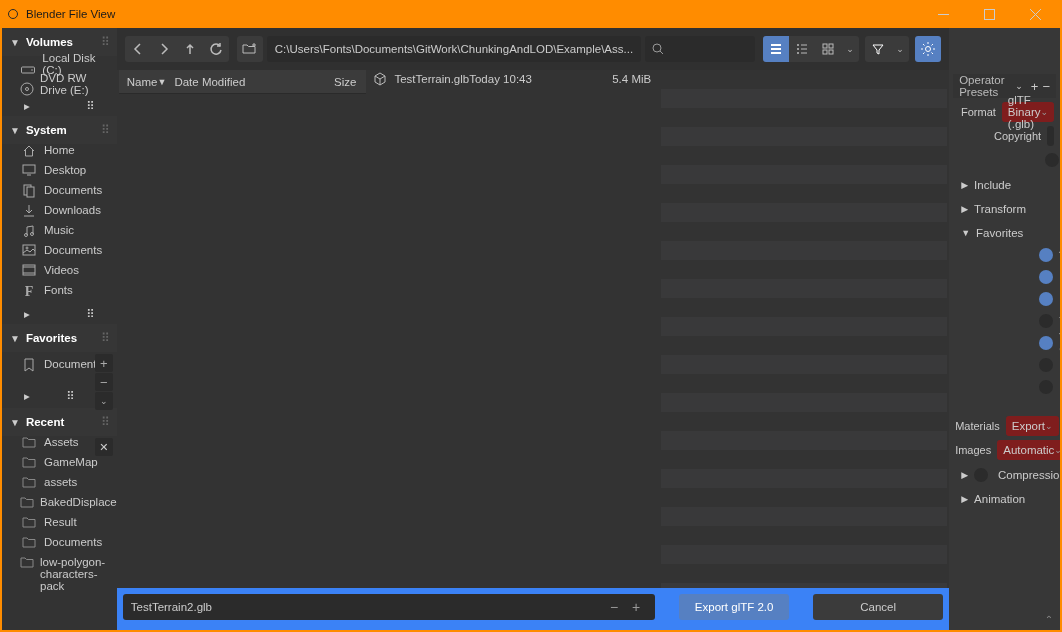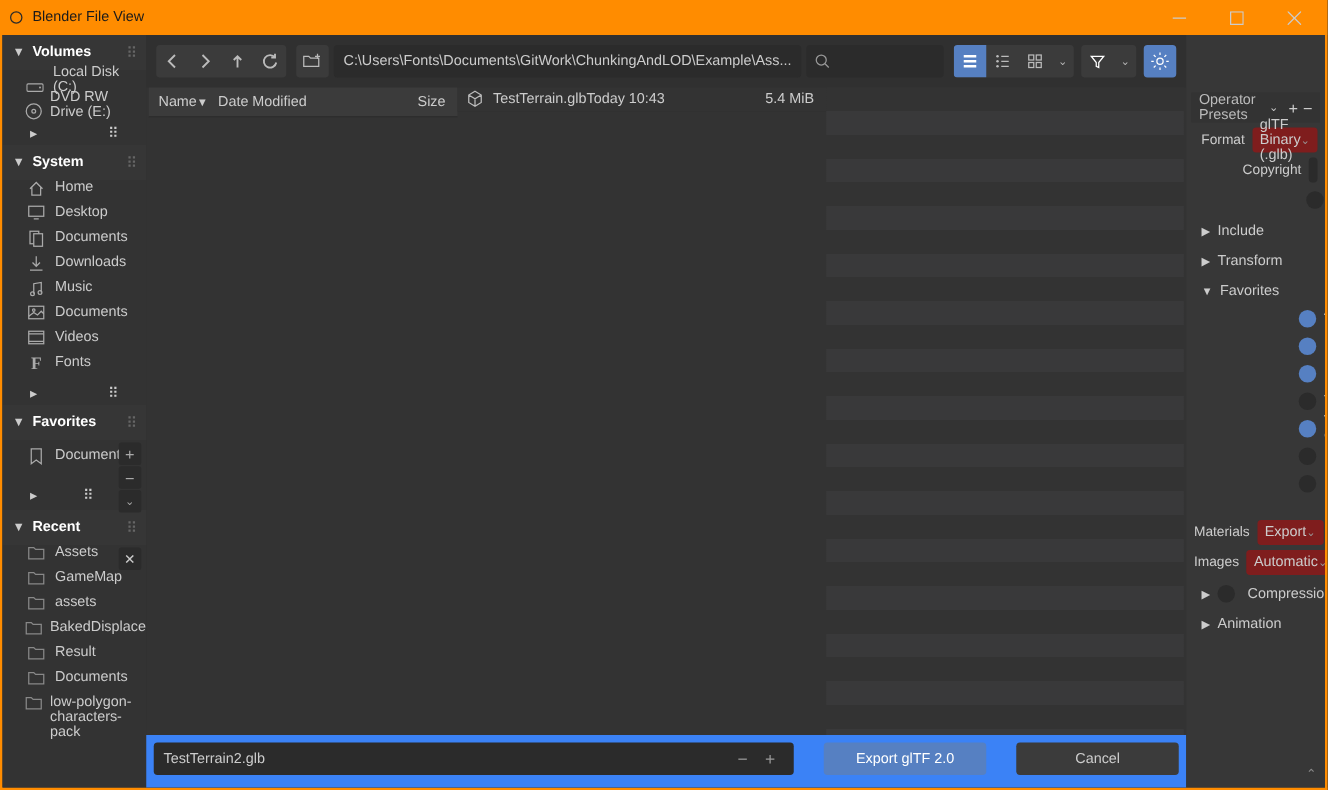--- a/index.html
+++ b/index.html
@@ -35,21 +35,21 @@
 .col-name .sort{margin-left:auto;margin-right:8px;font-size:9px}
 .col-date{width:120px}
 .col-size{width:72px;text-align:right;padding-right:10px}
 .filerow{height:19px;display:flex;align-items:center;padding-left:6px;background:#39393a;border-bottom:1px solid #333}
 .filerow.alt{background:#333}
 .filerow .fico{width:16px;margin-right:6px;display:flex;justify-content:center;color:#aaa}
 .stripes{flex:1;background:repeating-linear-gradient(#333 0 19px,#39393a 19px 38px)}
 .bottombar{height:42px;background:#3b82f6;display:flex;align-items:flex-start;padding:6px;gap:24px}
 .fname{flex:1;height:26px;background:#2b2b2b;border-radius:3px;display:flex;align-items:center;padding:0 8px}
 .fname .pm{width:22px;text-align:center;color:#999;font-size:14px}
-.exportbtn{width:130px;height:26px;background:#5680C2;color:#fff;display:flex;align-items:center;justify-content:center;border-radius:3px}
+.exportbtn{width:110px;height:26px;background:#5680C2;color:#fff;display:flex;align-items:center;justify-content:center;border-radius:3px}
 .cancelbtn{width:130px;height:26px;background:#3b3b3b;display:flex;align-items:center;justify-content:center;border-radius:3px}
 .rightpanel{width:226px;background:#373737;display:flex;flex-direction:column;overflow:hidden}
 .presets{height:24px;background:#333;display:flex;align-items:center;padding:0 6px;margin:4px 4px 2px}
 .presets .lbl{flex:1;color:#bbb}
 .proprow{display:flex;align-items:center;height:24px;padding:0 6px;gap:6px}
 .proplabel{width:86px;text-align:right;color:#ccc;font-size:11px}
 .dropdown{flex:1;height:20px;background:#7f1d1d;border-radius:3px;display:flex;align-items:center;padding:0 6px;justify-content:space-between}
 .dropdown .chev{font-size:9px;color:#999}
 .textbox{flex:1;height:20px;background:#2b2b2b;border-radius:3px}
 .check{width:14px;height:14px;border-radius:50%;background:#2b2b2b;margin-right:6px;flex-shrink:0}

